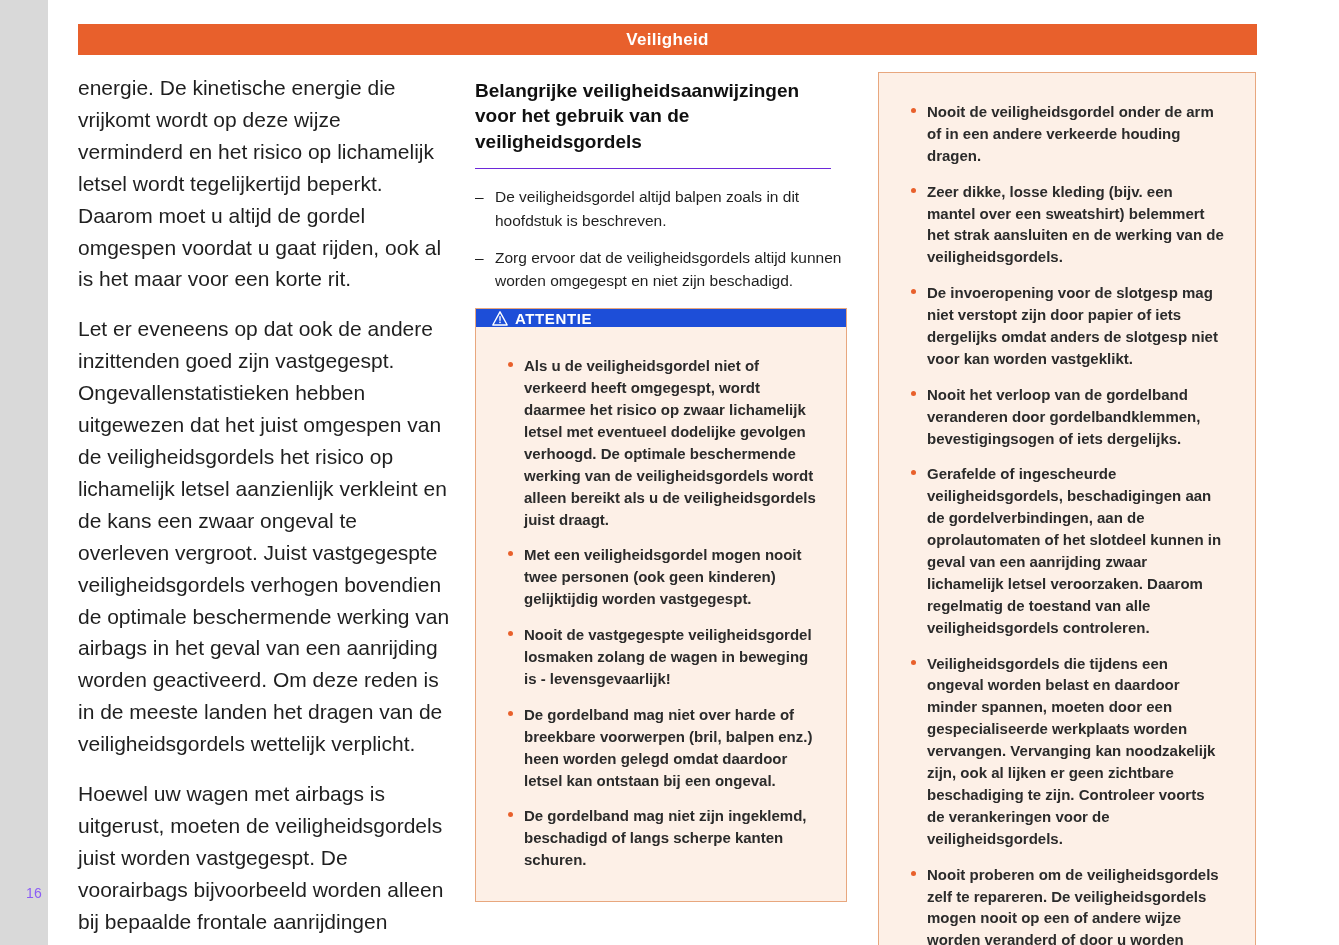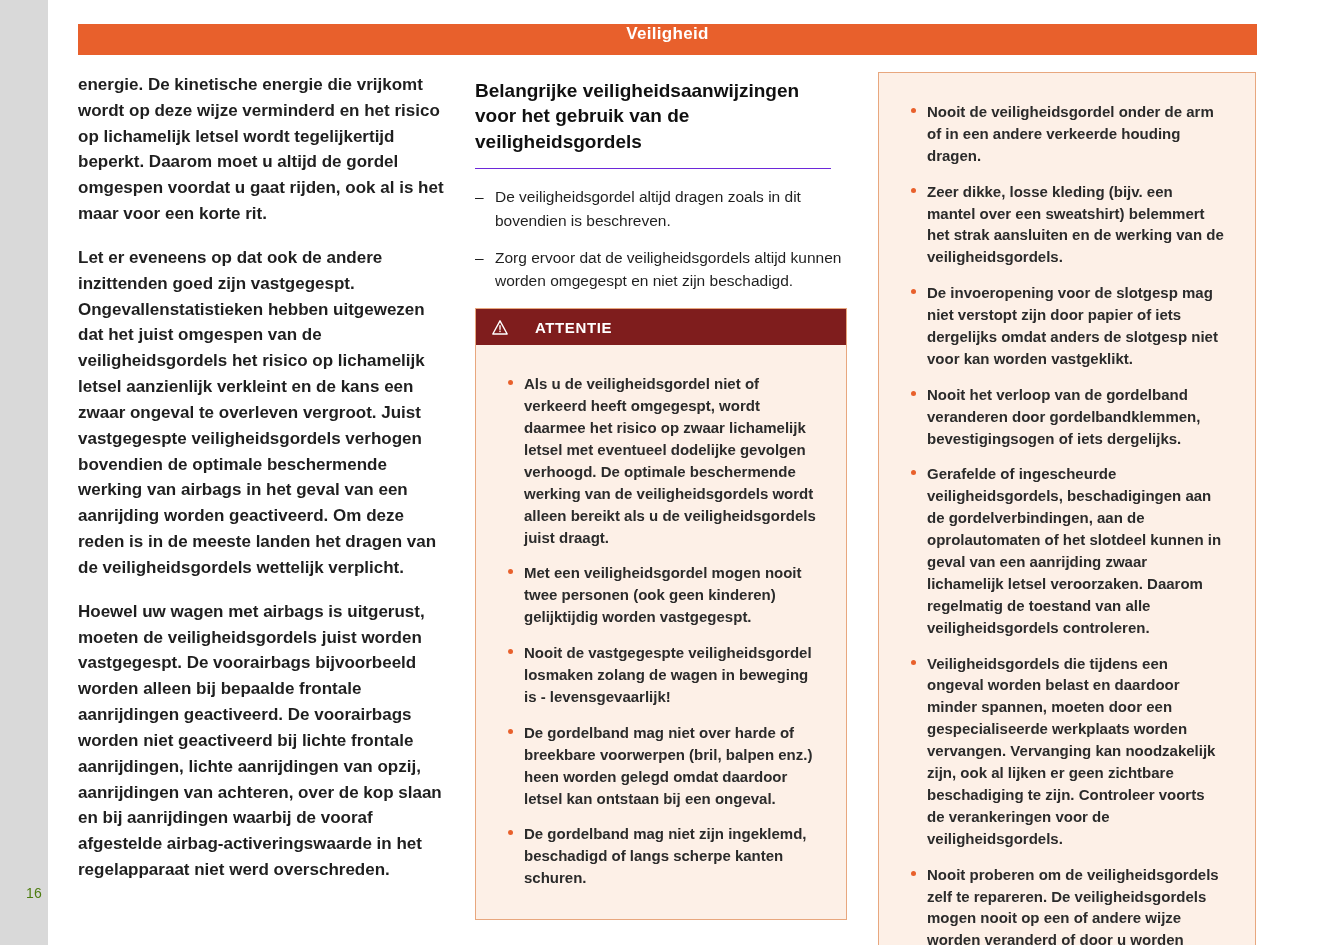--- a/index.html
+++ b/index.html
@@ -28,36 +28,36 @@
     top: 0;
     width: 48px;
     height: 945px;
     background: #d9d9d9;
   }
   .page-number {
     position: absolute;
     left: 26px;
     top: 885px;
     font-size: 14px;
-    color: #4d7c0f;
+    color: #8b5cf6;
     letter-spacing: 0.2px;
   }
   
   .header-band {
     position: absolute;
     left: 78px;
     top: 24px;
     width: 1179px;
     height: 31px;
     background: #e8602c;
     color: #ffffff;
     font-size: 17px;
     font-weight: bold;
     display: flex;
-    align-items: flex-start;
+    align-items: center;
     justify-content: center;
     letter-spacing: 0.3px;
   }
   
   .columns {
     position: absolute;
     left: 78px;
     top: 72px;
     width: 1182px;
     height: 790px;
@@ -67,24 +67,23 @@
     top: 0;
     width: 372px;
     height: 790px;
   }
   .col-1 { left: 0px; }
   .col-2 { left: 397px; }
   .col-3 { left: 800px; width: 378px; }
 
   p.body {
     margin: 0 0 18px 0;
-    font-size: 17px;
+    font-size: 21px;
     line-height: 1.52;
     color: #1f1f1f;
-    font-weight: bold;
   }
 
   
   .section-head {
     font-size: 19px;
     font-weight: bold;
     line-height: 1.34;
     color: #101010;
     margin: 6px 0 0 0;
     padding: 0 0 14px 0;
@@ -111,30 +110,30 @@
   }
 
   
   .warnbox {
     margin-top: 16px;
     border: 1px solid #e8a77e;
     background: #fdf0e7;
     box-sizing: border-box;
   }
   .warnbox-title {
-    background: #7f1d1d;
+    background: #1d4ed8;
     color: #ffffff;
     font-size: 15px;
     font-weight: bold;
     letter-spacing: 0.6px;
-    height: 36px;
+    height: 18px;
     display: flex;
     align-items: center;
     padding-left: 16px;
-    gap: 27px;
+    gap: 7px;
   }
   .warn-tri {
     display: inline-block;
     width: 16px;
     height: 15px;
     position: relative;
   }
   .warnbox-body {
     padding: 12px 14px 14px 14px;
   }
@@ -183,21 +182,21 @@
       <p class="body">Let er eveneens op dat ook de andere inzittenden goed zijn vastgegespt. Ongevallenstatistieken hebben uitgewezen dat het juist omgespen van de veiligheidsgordels het risico op lichamelijk letsel aanzienlijk verkleint en de kans een zwaar ongeval te overleven vergroot. Juist vastgegespte veiligheidsgordels verhogen bovendien de optimale beschermende werking van airbags in het geval van een aanrijding worden geactiveerd. Om deze reden is in de meeste landen het dragen van de veiligheidsgordels wettelijk verplicht.</p>
       <p class="body">Hoewel uw wagen met airbags is uitgerust, moeten de veiligheidsgordels juist worden vastgegespt. De voorairbags bijvoorbeeld worden alleen bij bepaalde frontale aanrijdingen geactiveerd. De voorairbags worden niet geactiveerd bij lichte frontale aanrijdingen, lichte aanrijdingen van opzij, aanrijdingen van achteren, over de kop slaan en bij aanrijdingen waarbij de vooraf afgestelde airbag-activeringswaarde in het regelapparaat niet werd overschreden.</p>
     </div>
 
     <div class="col col-2">
       <div class="section-head">Belangrijke veiligheidsaanwijzingen voor het gebruik van de veiligheidsgordels</div>
 
       <ul class="dashlist">
         <li>
           <span class="dash">–</span>
-          <span>De veiligheidsgordel altijd dragen zoals in dit bovendien is beschreven.</span>
+          <span>De veiligheidsgordel altijd balpen zoals in dit hoofdstuk is beschreven.</span>
         </li>
         <li>
           <span class="dash">–</span>
           <span>Zorg ervoor dat de veiligheidsgordels altijd kunnen worden omgegespt en niet zijn beschadigd.</span>
         </li>
       </ul>
 
       <div class="warnbox">
         <div class="warnbox-title">
           <span class="warn-tri">

